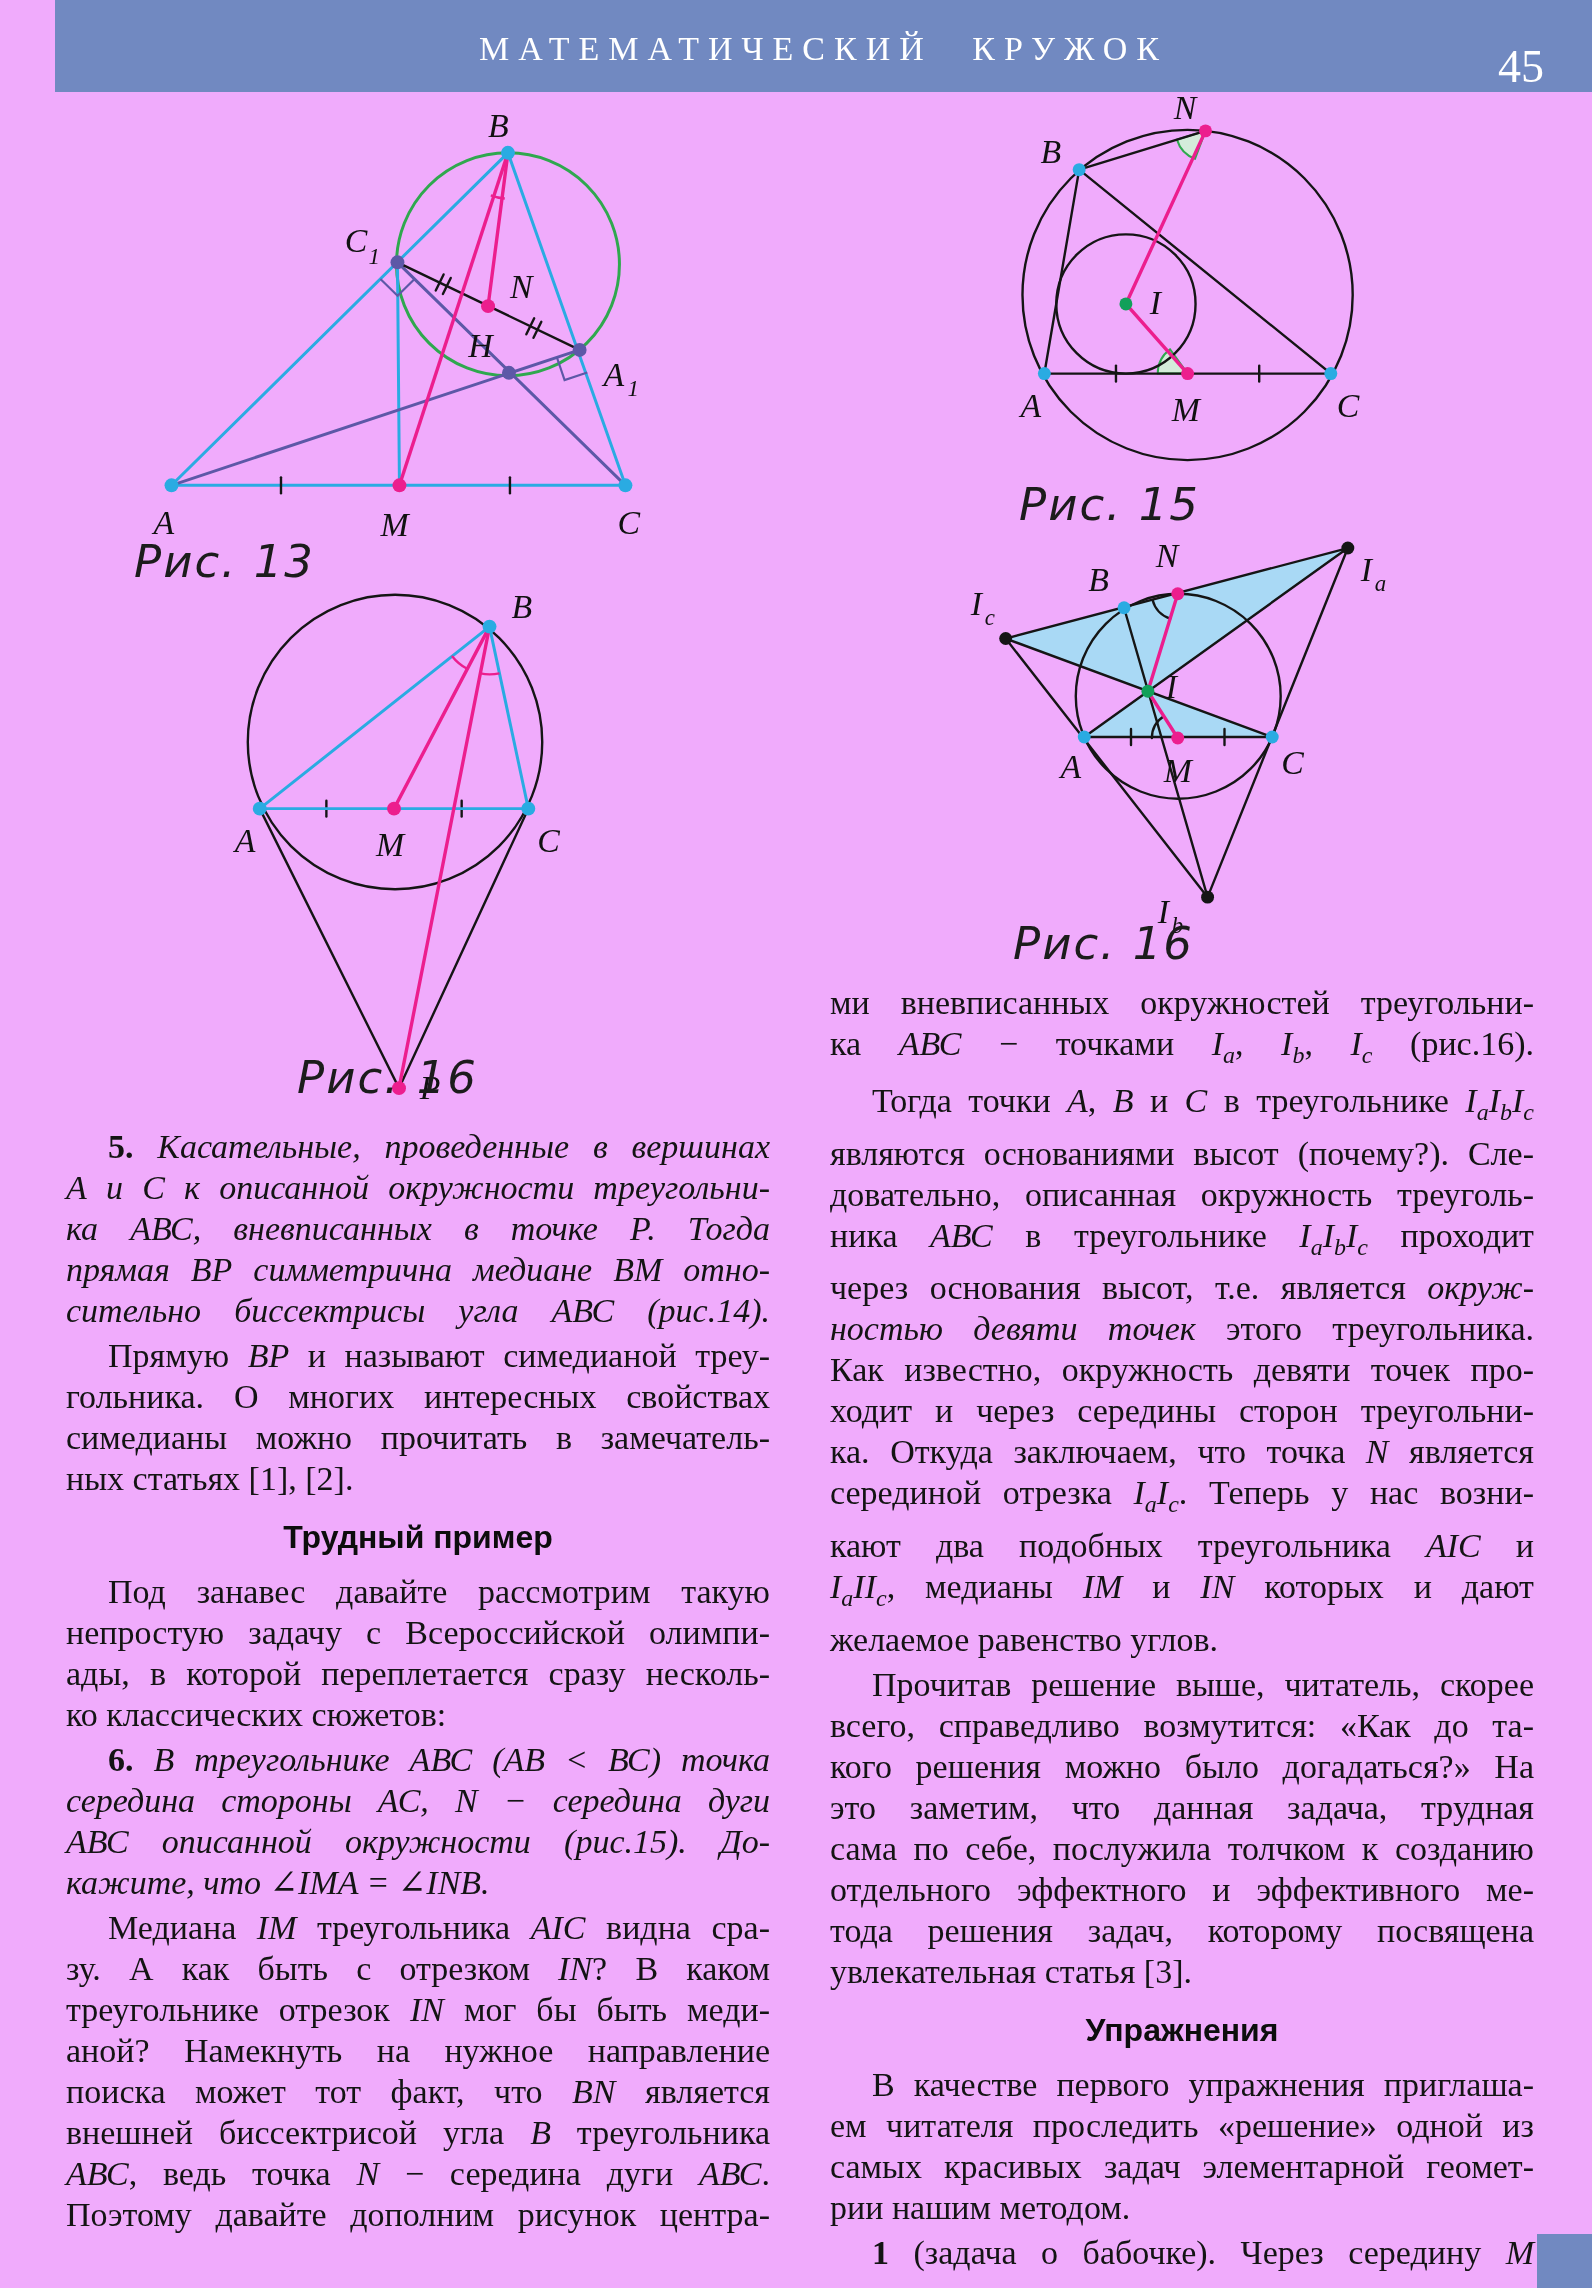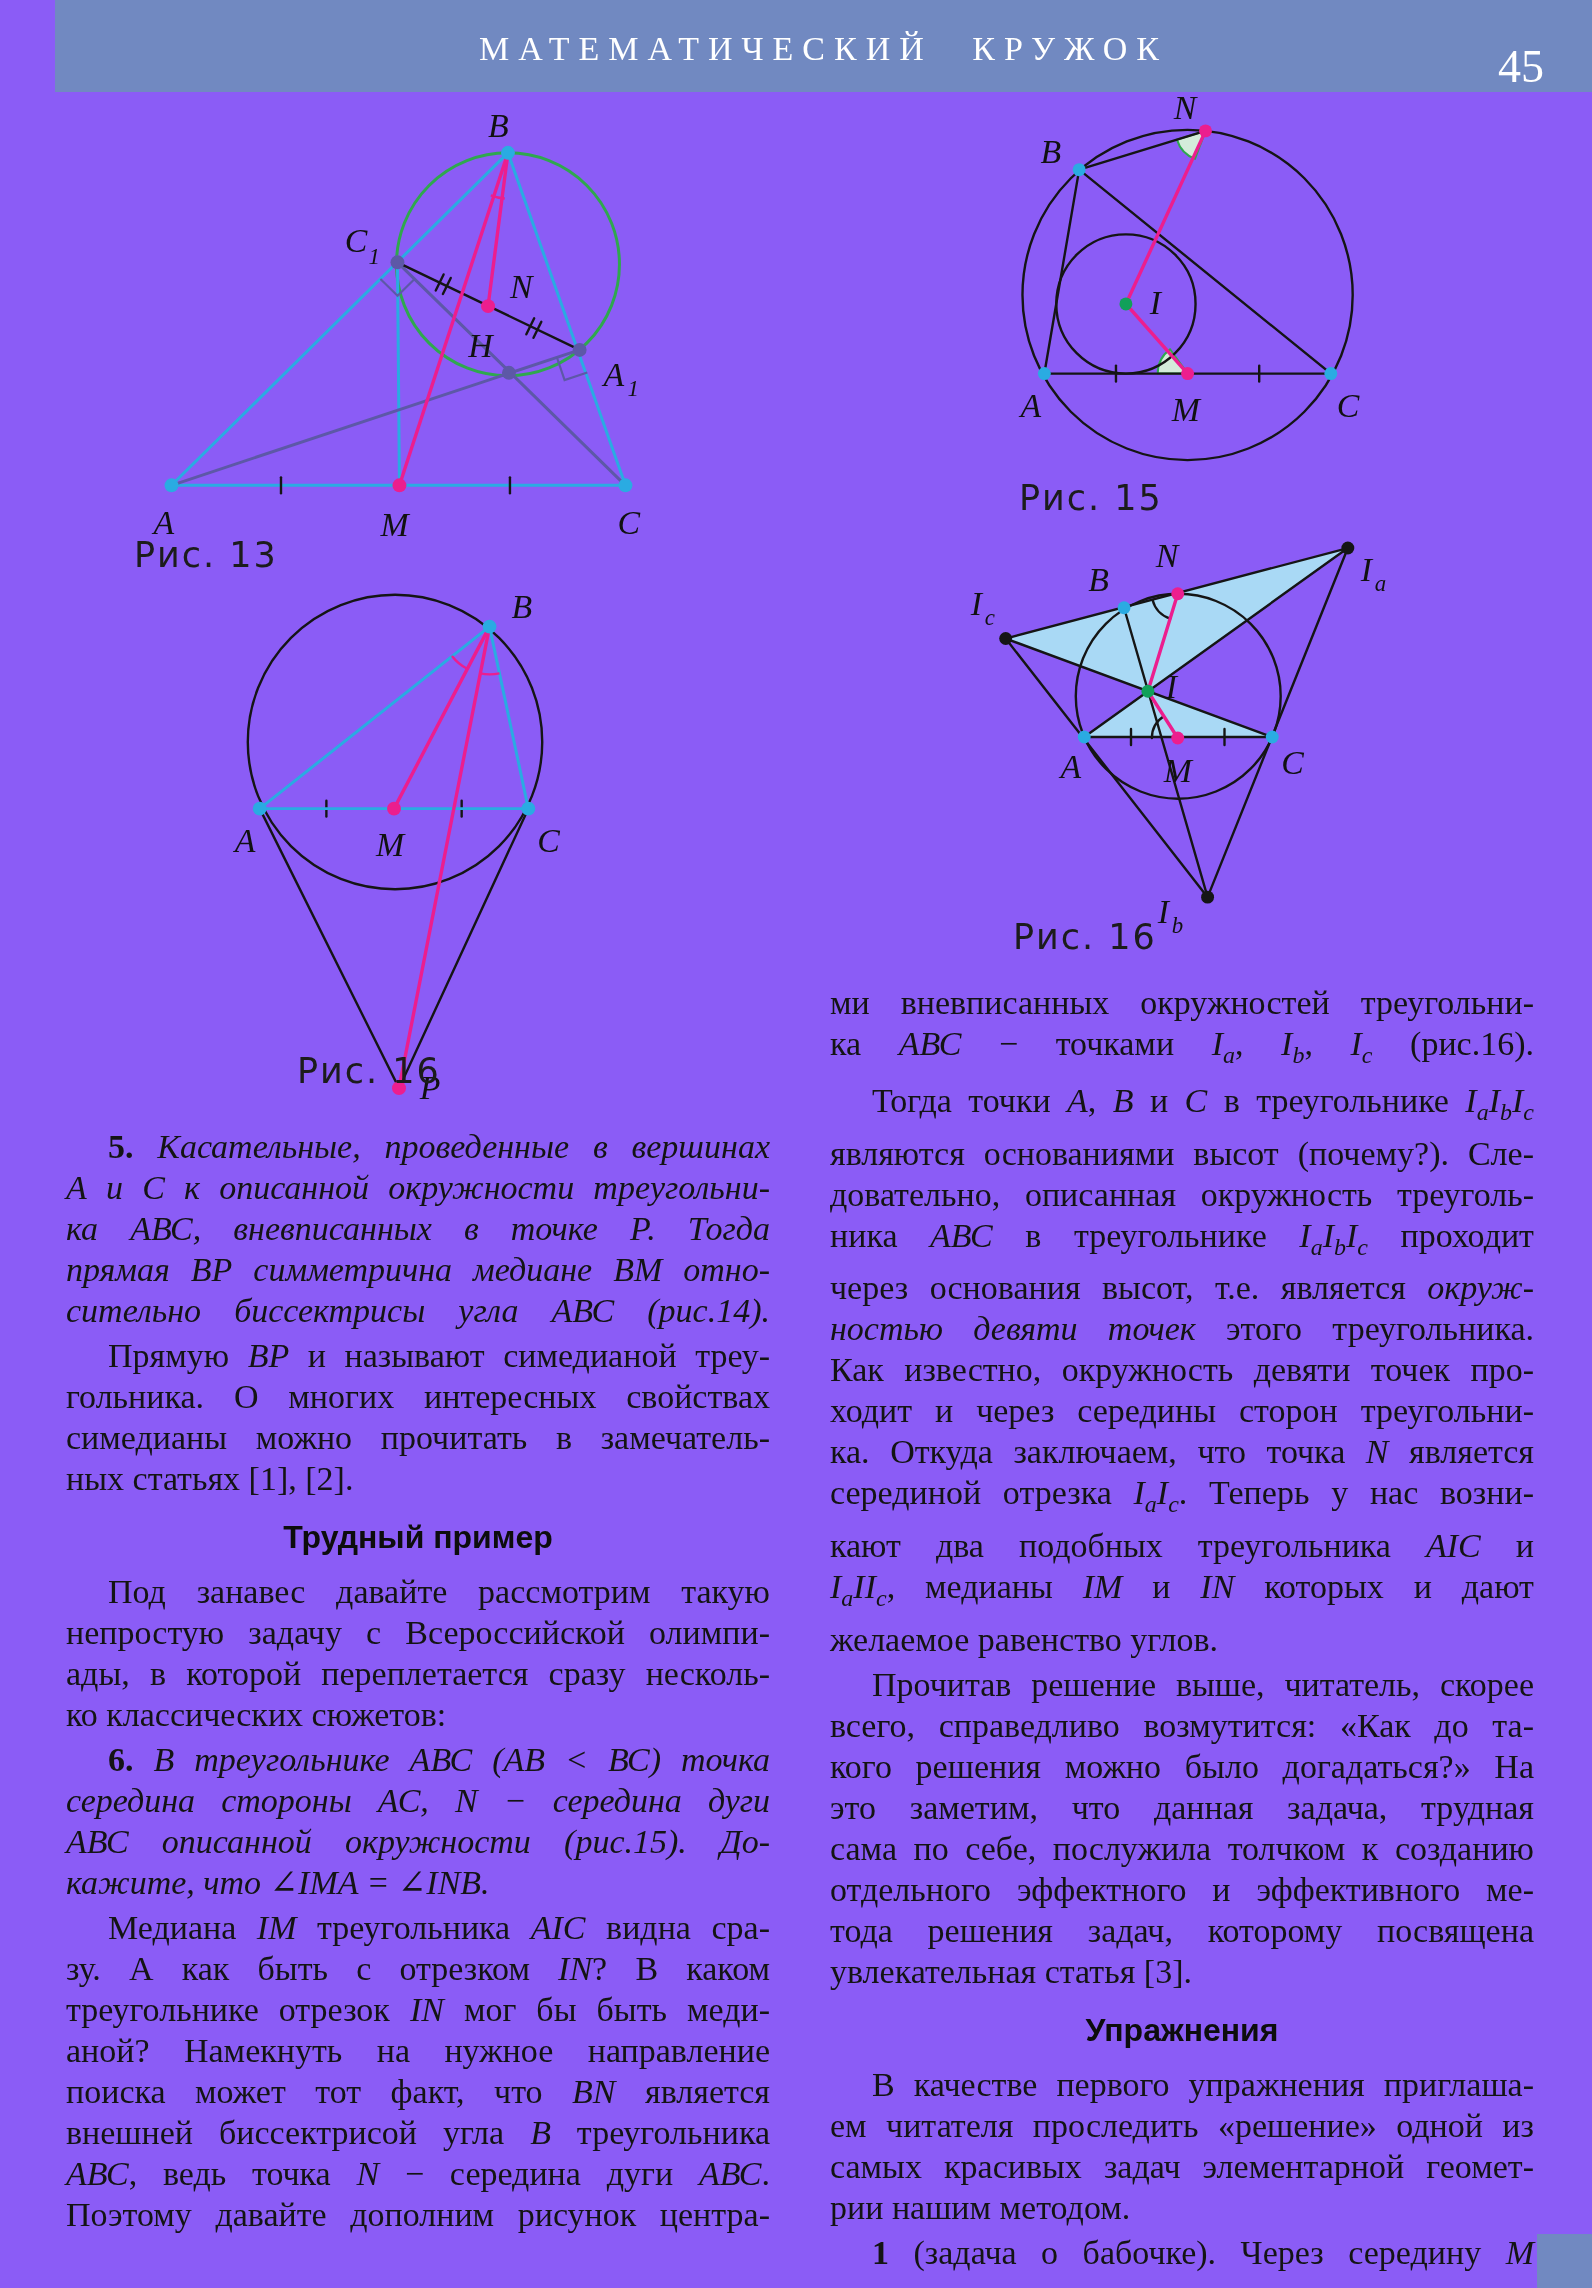--- a/index.html
+++ b/index.html
@@ -1,16 +1,16 @@
 <!DOCTYPE html>
 <html><head>
 <meta charset="utf-8">
 <style>
   html,body{margin:0;padding:0;background:#e8e8e8;}
-  .page{position:relative;width:1592px;height:2289px;background:#8b5cf6;overflow:hidden;
+  .page{position:relative;width:1592px;height:2289px;background:#f0abfc;overflow:hidden;
         font-family:"Liberation Serif","DejaVu Serif","DejaVu Sans",serif;color:#141414;}
   
   .topbar{position:absolute;left:55px;top:0;right:0;height:92px;}
   .topbar .title{position:absolute;left:0;right:0;top:0;height:92px;line-height:98px;text-align:center;
         color:#ffffff;font-size:34px;letter-spacing:9px;word-spacing:22px;
         font-family:"Liberation Serif","DejaVu Serif",serif;}
   .topbar .pagenum{position:absolute;right:48px;bottom:2px;color:#ffffff;font-size:46px;line-height:1;
         font-family:"Liberation Serif","DejaVu Serif",serif;}
   
   .col{position:absolute;width:712px;font-size:34px;line-height:41px;}
@@ -20,22 +20,22 @@
   .tline{text-align:justify;text-align-last:justify;min-height:41px;}
   .tline.nolast{text-align-last:left;}
   .ind .tline:first-child{text-indent:42px;}
   .p-italic{font-style:italic;}
   .p-italic b{font-style:normal;}
   .subhead{font-family:"Liberation Sans","DejaVu Sans",sans-serif;font-weight:700;font-size:32px;
         line-height:48px;text-align:center;margin:14px 0 10px 0;color:#0d0d0d;}
   sub{font-size:24px;}
   
   svg.fig{position:absolute;}
-  .figcap{position:absolute;font-family:"DejaVu Sans","Liberation Sans",sans-serif;
-        font-size:35px;color:#1c1c1c;letter-spacing:2px;}
+  .figcap{position:absolute;font-family:"DejaVu Sans","Liberation Sans",sans-serif;font-style:italic;
+        font-size:45px;color:#1c1c1c;letter-spacing:2px;}
   .cy{stroke:#2aabe2;stroke-width:3;fill:none;stroke-linecap:round;}
   .mg{stroke:#ec1e8e;stroke-width:3.4;fill:none;stroke-linecap:round;}
   .mgt{stroke:#ec1e8e;stroke-width:2.4;fill:none;}
   .pu{stroke:#5d58a7;stroke-width:3;fill:none;stroke-linecap:round;}
   .put{stroke:#5d58a7;stroke-width:2.2;fill:none;}
   .bk{stroke:#151515;stroke-width:2.4;fill:none;stroke-linecap:round;}
   .gr{stroke:#2fa84e;stroke-width:3;fill:none;}
   .wedge{fill:#d4ecda;stroke:#2fa84e;stroke-width:2;}
   .shade{fill:#a9d9f5;stroke:none;}
   .dcy{fill:#2aabe2;}.dmg{fill:#ec1e8e;}.dpu{fill:#5d58a7;}.dgr{fill:#11a05a;}.dbk{fill:#151515;}

